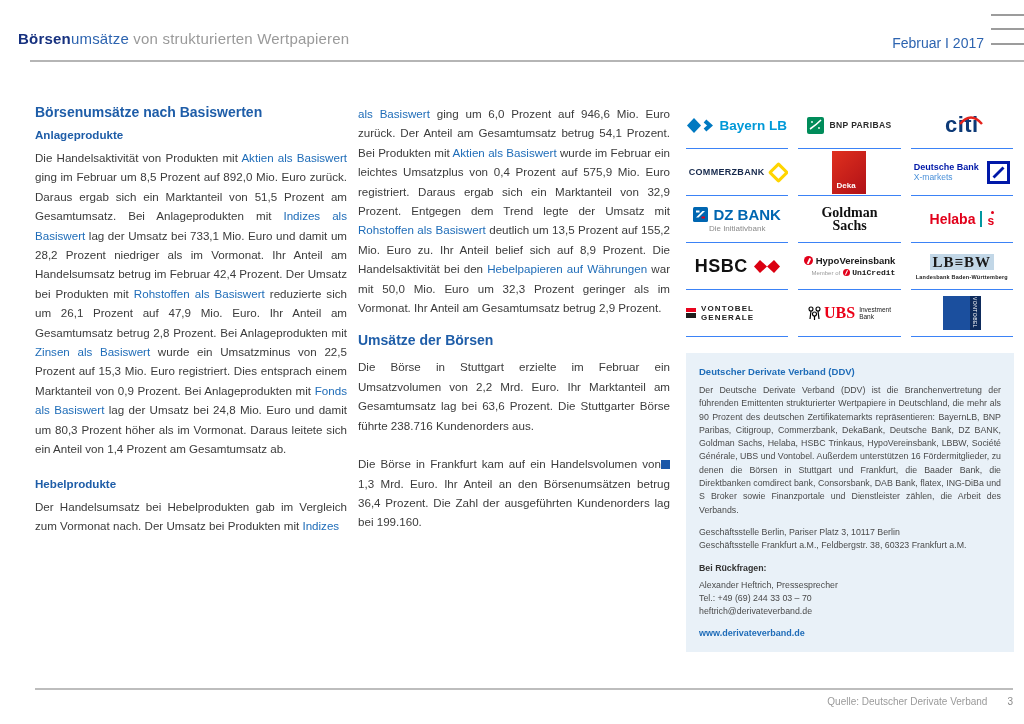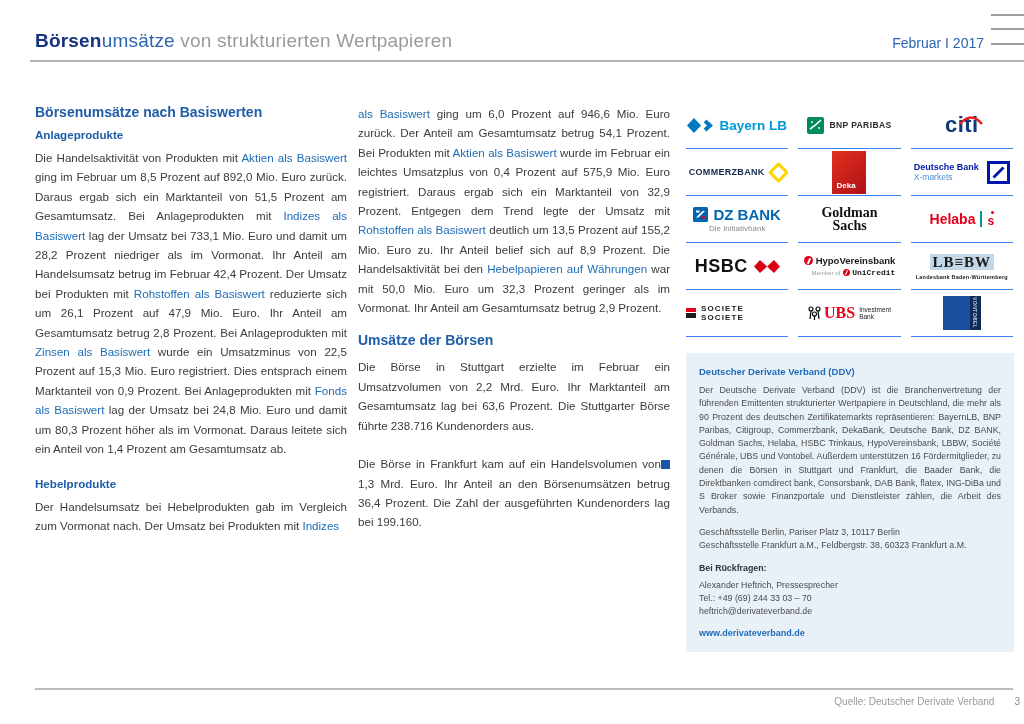--- a/index.html
+++ b/index.html
@@ -1,20 +1,20 @@
 <!DOCTYPE html>
 <html><head>
 <meta charset="utf-8">
 <style>
   html,body{margin:0;padding:0;background:#fff;}
   .page{position:relative;width:1024px;height:724px;background:#ffffff;overflow:hidden;
         font-family:"Liberation Sans",sans-serif;color:#3b3b3b;}
 
   
-  .title{position:absolute;left:35px;top:30px;font-size:19px;letter-spacing:.2px;}
+  .title{position:absolute;left:18px;top:30px;font-size:15px;letter-spacing:.2px;}
   .t-bold{font-weight:bold;color:#16317F;}
   .t-blue{color:#2D64B0;}
   .t-gray{color:#9A9A9A;}
   .date{position:absolute;right:40px;top:35px;font-size:14px;color:#2D64B0;}
   .corner-lines span{position:absolute;right:0;width:33px;height:2px;background:#9c9c9c;}
   .corner-lines span:nth-child(1){top:14px;}
   .corner-lines span:nth-child(2){top:28px;}
   .corner-lines span:nth-child(3){top:43px;}
   .rule-top{position:absolute;left:30px;right:0;top:60px;height:2px;background:#b5b5b5;}
 
@@ -110,21 +110,21 @@
   .ddv-body{margin:0;font-size:8.8px;line-height:13.3px;color:#4a4a4a;text-align:justify;}
   .ddv-line{margin:0;font-size:8.8px;line-height:13.3px;color:#4a4a4a;}
   .ddv-gap{margin-top:9px;}
   .ddv-label{margin:10px 0 6px 0;font-size:8.8px;font-weight:bold;color:#333;}
   .ddv a{color:#4a4a4a;text-decoration:none;}
   .ddv-site{margin:10px 0 0 0;font-size:9px;font-weight:bold;}
   .ddv-site a{color:#1E6CB8;}
 
   
   .rule-bottom{position:absolute;left:35px;right:11px;top:688px;height:2px;background:#bdbdbd;}
-  .footer-text{position:absolute;right:4px;top:696px;font-size:10px;color:#9a9a9a;}
+  .footer-text{position:absolute;right:11px;top:696px;font-size:10px;color:#9a9a9a;}
   .pagenum{margin-left:20px;color:#8a8a8a;}
 </style>
 </head>
 <body>
 
 <div class="page">
 
   <div class="title">
     <span class="t-bold">Börsen</span><span class="t-blue">umsätze</span><span class="t-gray"> von strukturierten Wertpapieren</span>
   </div>
@@ -257,21 +257,21 @@
 
     <div class="cell">
       <div class="lbbw-wrap">
         <span class="lbbw-main">LB≡BW</span>
         <span class="lbbw-sub">Landesbank Baden-Württemberg</span>
       </div>
     </div>
 
     <div class="cell">
       <span class="sg-ico"></span>
-      <span class="sg-txt">SOCIETE SOCIETE</span>
+      <span class="sg-txt">VONTOBEL GENERALE</span>
     </div>
 
     <div class="cell">
       <svg width="13" height="15" viewBox="0 0 13 15">
         <circle cx="3" cy="3" r="2" fill="none" stroke="#000" stroke-width="1.1"></circle>
         <circle cx="10" cy="3" r="2" fill="none" stroke="#000" stroke-width="1.1"></circle>
         <circle cx="6.5" cy="8" r="2" fill="none" stroke="#000" stroke-width="1.1"></circle>
         <path d="M3 5 L2 13 M10 5 L11 13 M6.5 10 L6.5 14" stroke="#000" stroke-width="1.2"></path>
       </svg>
       <span class="ubs-txt">UBS</span>

